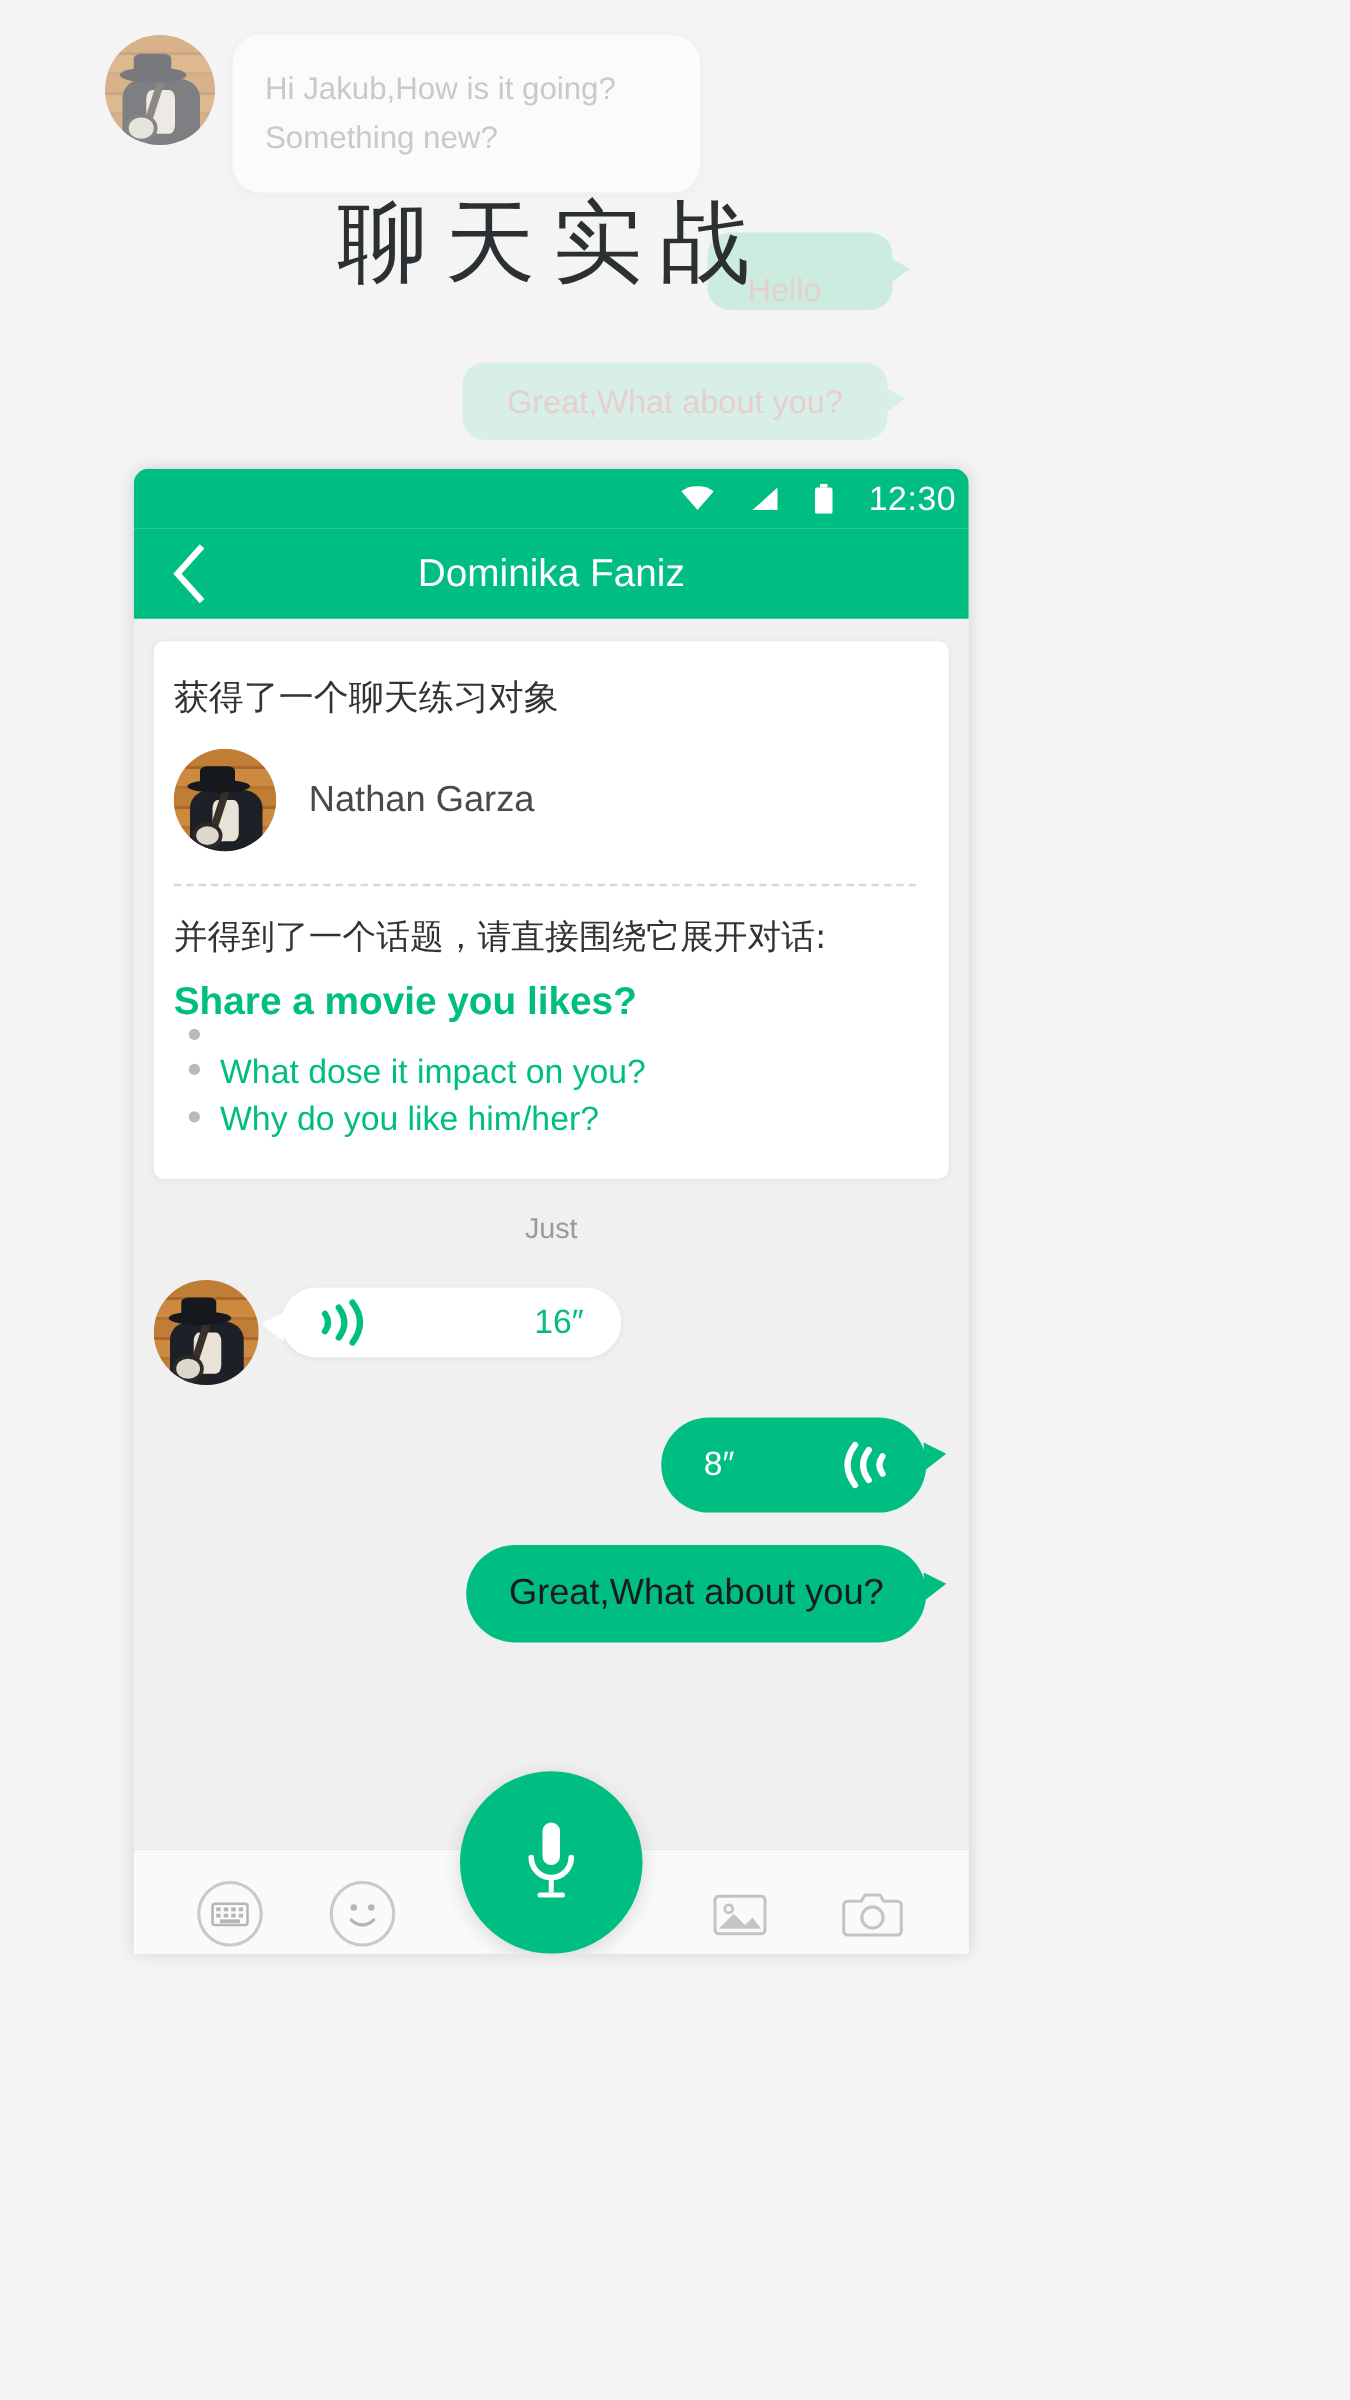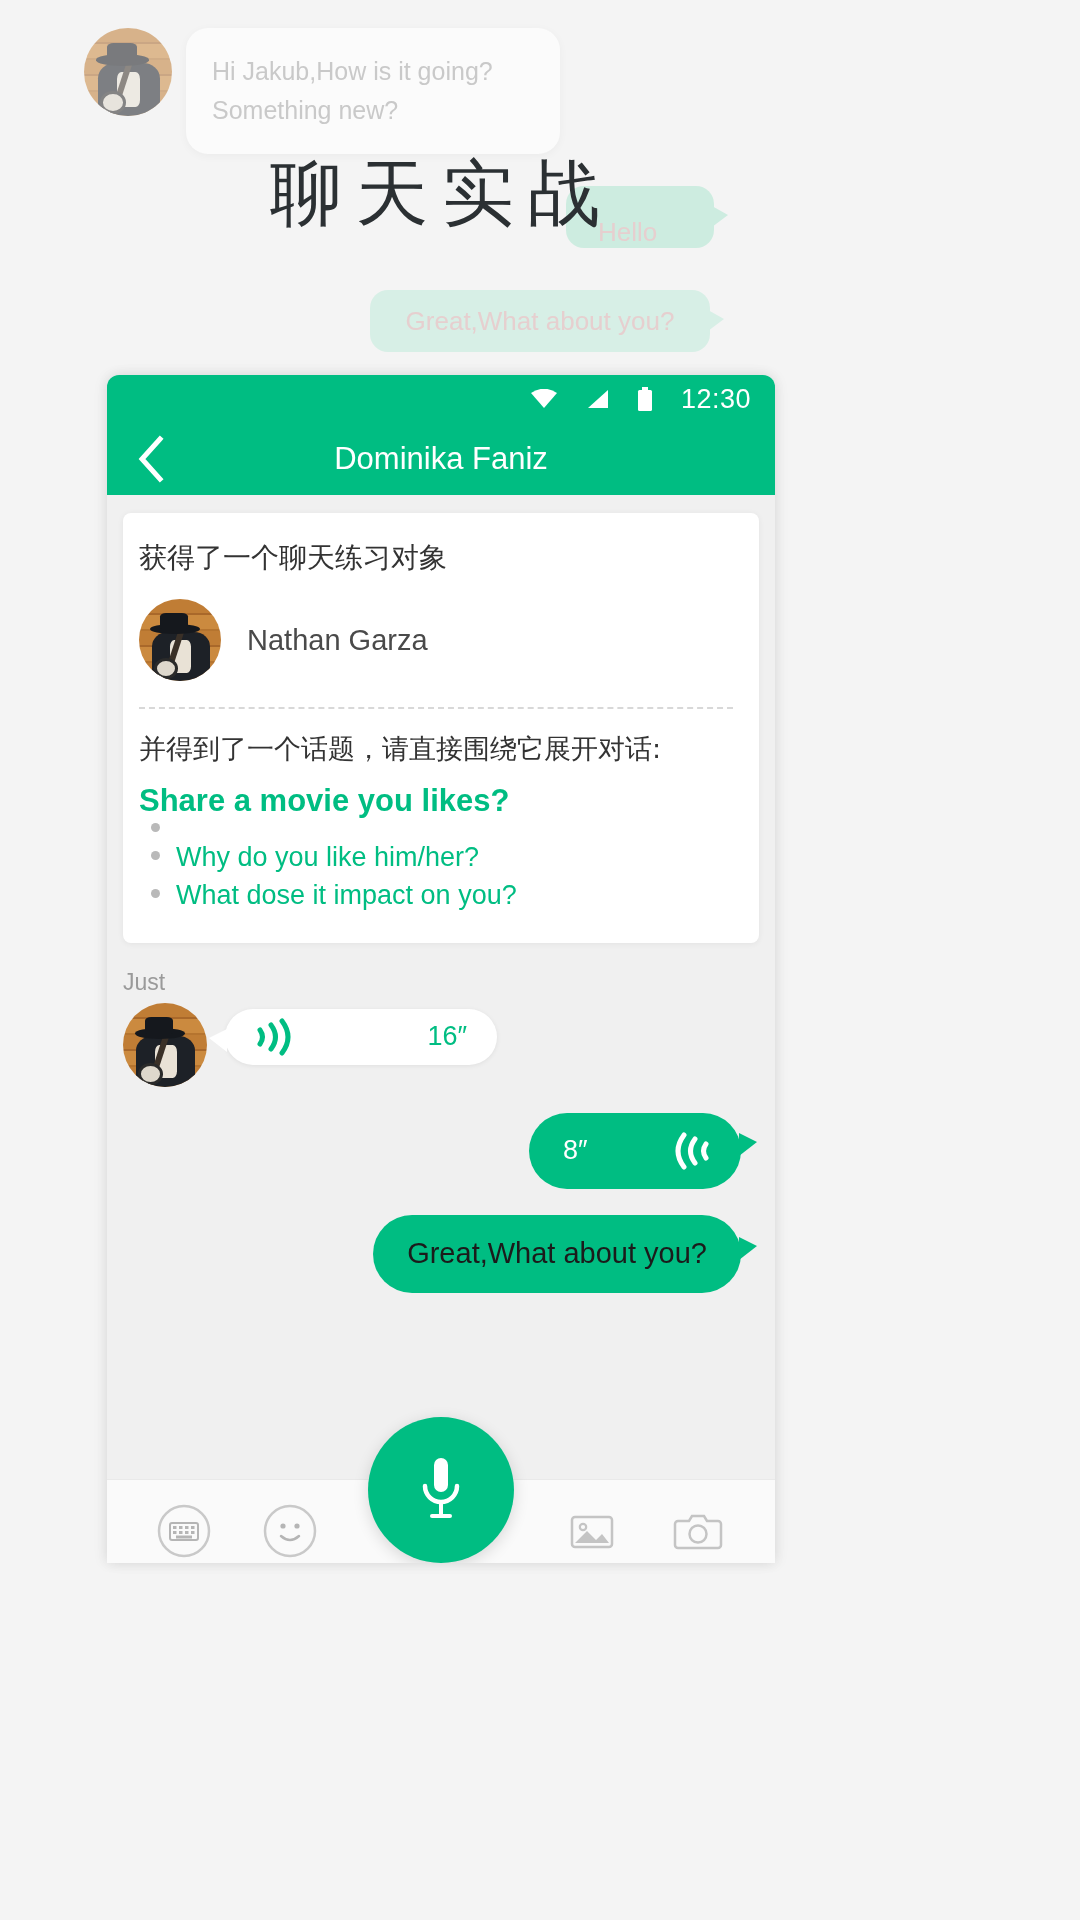--- a/index.html
+++ b/index.html
@@ -108,21 +108,21 @@
     width: 668px; height: 1188px;
     background: #f0f0f0;
     border-radius: 12px 12px 0 0;
     box-shadow: -2px 0 14px rgba(0,0,0,.07), 2px 0 14px rgba(0,0,0,.07);
     overflow: hidden;
   }
 
   .statusbar {
     height: 48px; background: #00bd82;
     display: flex; align-items: center; justify-content: flex-end;
-    padding-right: 24px; gap: 28px;
+    padding-right: 10px; gap: 28px;
   }
   .sb-time { color: #fff; font-size: 27px; letter-spacing: .5px; }
   .icon-wifi { width: 26px; height: 20px; }
   .icon-signal { width: 24px; height: 20px; }
   .icon-batt { width: 16px; height: 24px; }
 
   .appbar {
     height: 72px; background: #00bd82;
     display: flex; align-items: center; position: relative;
   }
@@ -167,21 +167,21 @@
     font-size: 27px; color: #00bd82; line-height: 1.42;
     display: flex; align-items: baseline; gap: 16px; padding-left: 12px;
   }
   .bullets li .dot {
     width: 9px; height: 9px; border-radius: 50%;
     background: #b9b9b9; flex: none; transform: translateY(-6px);
   }
 
   
   .timestamp {
-    text-align: left; font-size: 23px; color: #9a9a9a; margin: 26px 0 7px 0;
+    text-align: center; font-size: 23px; color: #9a9a9a; margin: 26px 0 28px 0;
   }
   .msg-row { display: flex; align-items: flex-start; margin-bottom: 26px; }
   .msg-row.out { justify-content: flex-end; }
   .msg-avatar {
     width: 84px; height: 84px; border-radius: 50%;
     overflow: hidden; flex: none; margin-right: 18px;
   }
   .bubble-in {
     position: relative; background: #fff; border-radius: 42px;
     min-width: 272px; height: 56px;
@@ -320,25 +320,25 @@
 
         <div class="card-sub">并得到了一个话题，请直接围绕它展开对话:</div>
         <div class="topic">Share a movie you likes?</div>
 
         <ul class="bullets">
           <li>
             <span class="dot"></span>
           </li>
           <li>
             <span class="dot"></span>
-            <span>Why do you like him/her?</span>
+            <span>What dose it impact on you?</span>
           </li>
           <li>
             <span class="dot"></span>
-            <span>What dose it impact on you?</span>
+            <span>Why do you like him/her?</span>
           </li>
         </ul>
       </div>
 
       <div class="timestamp">Just</div>
 
       <div class="msg-row">
         <div class="msg-avatar">
           <div class="wood">
             <div class="body"></div>

